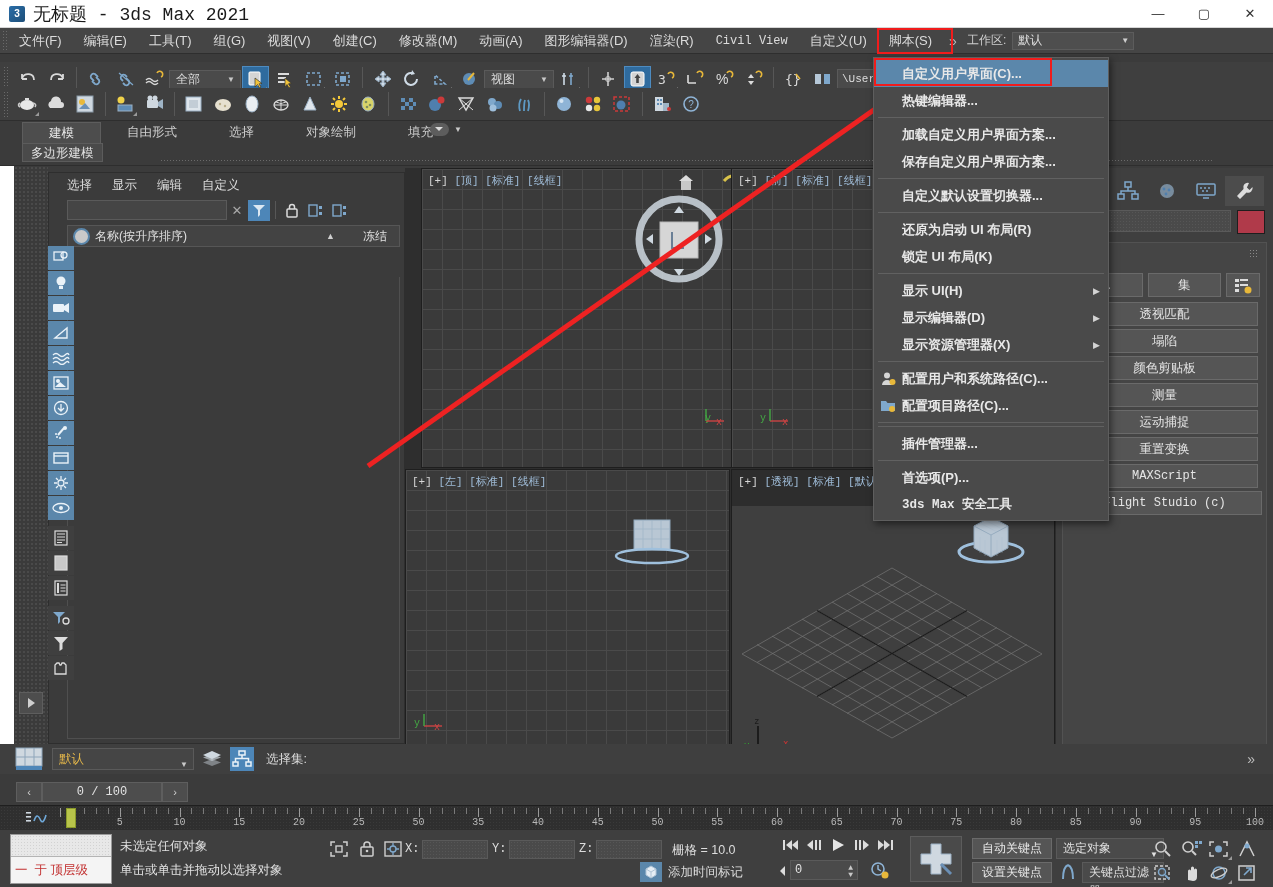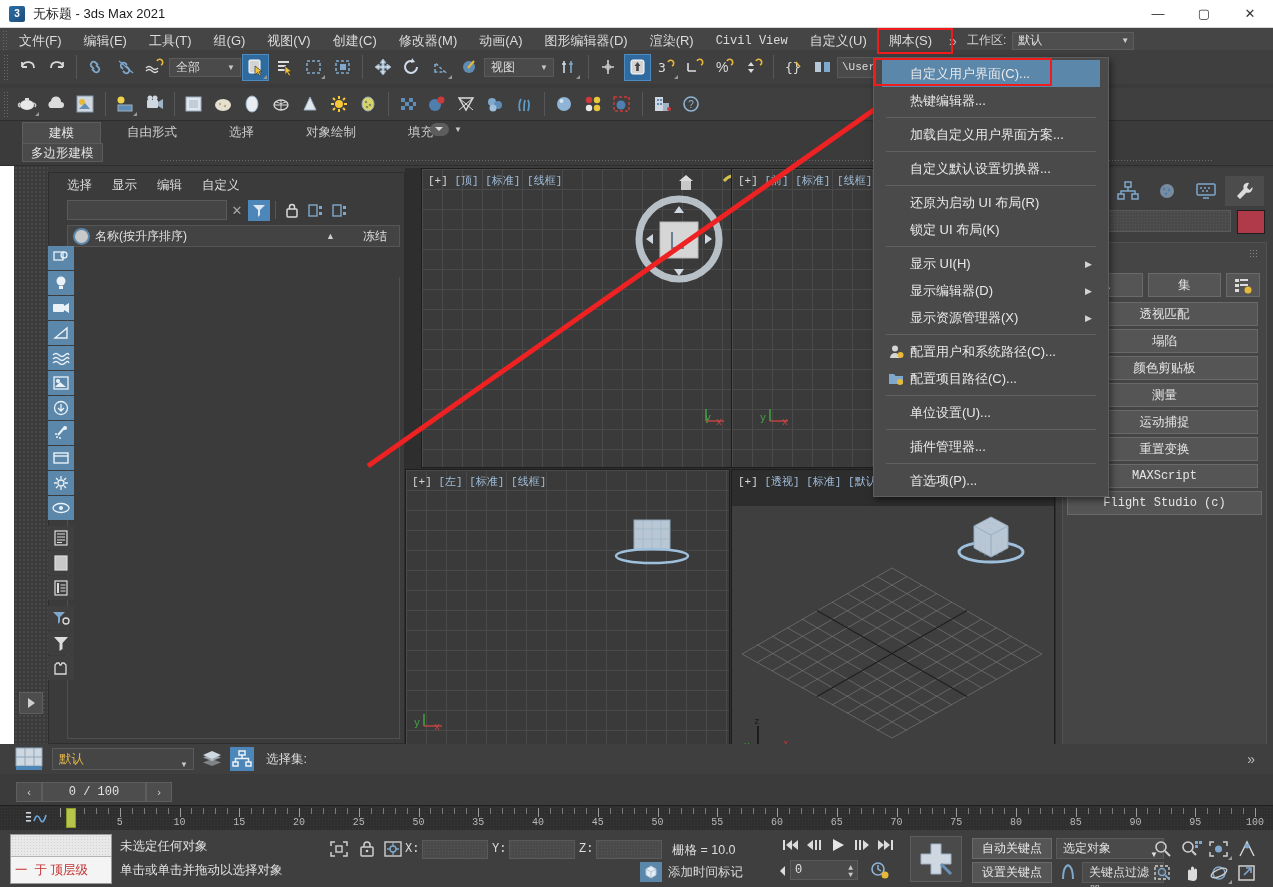--- a/index.html
+++ b/index.html
@@ -21,21 +21,21 @@
   .tb-icon{
     width:16px; height:16px; margin-left:9px; margin-right:8px;
     background:linear-gradient(135deg,#2b6ea8,#1d4e78);
     border-radius:2px; position:relative; flex:none;
   }
   .tb-icon:after{
     content:"3"; position:absolute; left:0; right:0; top:0;
     font-size:10px; color:#fff; text-align:center; line-height:16px;
     font-weight:bold;
   }
-  .tb-title{ font-size:13px; color:#1a1a1a; }
+  .tb-title{ font-size:18px; color:#1a1a1a;font-family:Liberation Mono, monospace; }
   .tb-btns{ margin-left:auto; display:flex; height:28px; }
   .tb-btn{
     width:46px; height:28px; display:flex; align-items:center; justify-content:center;
     color:#333; font-size:13px;
   }
 
   
   .menubar{
     position:absolute; left:0; top:28px; width:1273px; height:26px;
     background:#454545; display:flex; align-items:center;
@@ -56,21 +56,21 @@
     background:#4e4e4e; border:1px solid #5c5c5c; display:flex; align-items:center;
     font-size:12px; color:#e0e0e0; padding-left:5px; position:relative;
   }
   .ws-combo .arr{ position:absolute; right:4px; font-size:8px; color:#cfcfcf; }
 
   
   .toolbar{
     position:absolute; left:0; width:1273px; background:#3f3f3f;
     display:flex; align-items:center;
   }
-  .tbr1{ top:50px; height:34px; }
+  .tbr1{ top:62px; height:34px; }
   .tbr2{ top:88px; height:33px; border-bottom:1px solid #2e2e2e; }
   .grip{
     width:7px; height:26px; margin:0 3px;
     background-image:radial-gradient(#6a6a6a 1px,transparent 1px);
     background-size:3px 3px; flex:none;
   }
   .tbtn{
     width:27px; height:27px; margin:0 1px; display:flex; align-items:center;
     justify-content:center; position:relative; flex:none; border:1px solid transparent;
   }
@@ -243,21 +243,22 @@
   .cp-btn.small{ flex:1; }
   .cp-btn.ico{ width:34px; display:flex; align-items:center; justify-content:center; }
   .cp-btn.full{ margin:3px 8px; height:24px; }
   .cp-btn.mono{ font-family:"Liberation Mono","DejaVu Sans Mono",monospace; font-size:12px; }
   .cp-btn.wide{ margin:3px 4px; }
 
   
   .dropdown{
     position:absolute; left:873px; top:57px; width:236px; background:#4a4a4a;
     border:1px solid #5e5e5e; box-shadow:2px 3px 7px rgba(0,0,0,.5); z-index:40;
-    padding:2px 8px;
+    padding:2px 0;
+    font-weight:bold;
   }
   .dd-item{
     height:27px; display:flex; align-items:center; padding-left:28px;
     font-size:13px; color:#e8e8e8; position:relative; white-space:nowrap;
   }
   .dd-item.mono{ font-family:"Liberation Mono","DejaVu Sans Mono",monospace; font-size:12.5px; }
   .dd-item.hl{ background:#5b87ab; }
   .dd-item .sub{ position:absolute; right:8px; font-size:9px; color:#d4d4d4; }
   .dd-item .ic{ position:absolute; left:6px; width:16px;height:16px;background:transparent; }
   .dd-sep{ height:1px; background:#616161; margin:3px 4px; }
@@ -286,21 +287,21 @@
   .lb-b{ width:24px;height:24px;margin-left:6px; display:flex;align-items:center;justify-content:center; }
   .lb-b.on{ background:#4d86b8; }
   .lb-text{ margin-left:12px; font-size:12.5px; color:#dcdcdc; }
 
   .framebar{
     position:absolute; left:0; bottom:82px; width:1273px; height:26px;
     background:#3b3b3b; display:flex; align-items:center;
   }
   .fb-nav{ width:26px;height:20px; background:#4d4d4d; border:1px solid #5e5e5e;
     display:flex;align-items:center;justify-content:center; color:#cfcfcf; font-size:11px; }
-  .fb-val{ width:104px;height:20px;background:#4d4d4d;border:1px solid #5e5e5e;
+  .fb-val{ width:120px;height:20px;background:#4d4d4d;border:1px solid #5e5e5e;
     text-align:center; line-height:18px; font-size:12px;
     font-family:"Liberation Mono","DejaVu Sans Mono",monospace; color:#e2e2e2; }
 
   .timeline{
     position:absolute; left:0; bottom:58px; width:1273px; height:24px;
     background:#2f2f2f;
     background-image:radial-gradient(#3a3a3a 1px,transparent 1px); background-size:3px 3px;
     border-top:1px solid #1f1f1f;
   }
   .tl-icon{ position:absolute; left:26px; top:4px; width:22px;height:16px; }
@@ -1087,20 +1088,21 @@
       <div class="cp-btn full mono">MAXScript</div>
       <div class="cp-btn wide mono">Flight Studio (c)</div>
     </div>
   </div>
 
   <div class="dropdown">
     <div class="dd-item hl">自定义用户界面(C)...</div>
     <div class="dd-item">热键编辑器...</div>
     <div class="dd-sep"></div>
     <div class="dd-item">加载自定义用户界面方案...</div>
+    <div class="dd-item">保存自定义用户界面方案...</div>
     <div class="dd-sep"></div>
     <div class="dd-item">自定义默认设置切换器...</div>
     <div class="dd-sep"></div>
     <div class="dd-item">还原为启动 UI 布局(R)</div>
     <div class="dd-item">锁定 UI 布局(K)</div>
     <div class="dd-sep"></div>
     <div class="dd-item">
       <span>显示 UI(H)</span>
       <span class="sub">▶</span>
     </div>
@@ -1126,25 +1128,25 @@
     <div class="dd-item">
       <span class="ic">
         <svg width="16" height="15" viewBox="0 0 16 15">
             <path d="M1 3 h5 l1.5 2 H15 v8 H1 Z" fill="#7fa8cc"></path>
             <circle cx="12" cy="11" r="3" fill="#e8b83a"></circle>
           </svg>
       </span>
       <span>配置项目路径(C)...</span>
     </div>
     <div class="dd-sep"></div>
-    <div class="dd-item">单位设置(U)...</div>
     <div class="dd-sep"></div>
     <div class="dd-item">插件管理器...</div>
     <div class="dd-sep"></div>
     <div class="dd-item">首选项(P)...</div>
+    <div class="dd-item mono">3ds Max 安全工具</div>
   </div>
   <div class="dd-redbox"></div>
 
   <svg class="arrowline">
     <line x1="368" y1="466" x2="905" y2="88" stroke="#ee2222" stroke-width="5"></line>
     <path d="M905 88 L876 96 L890 112 Z" fill="#ee2222"></path>
   </svg>
 
   <div class="layerbar">
     <div class="lb-icon">

